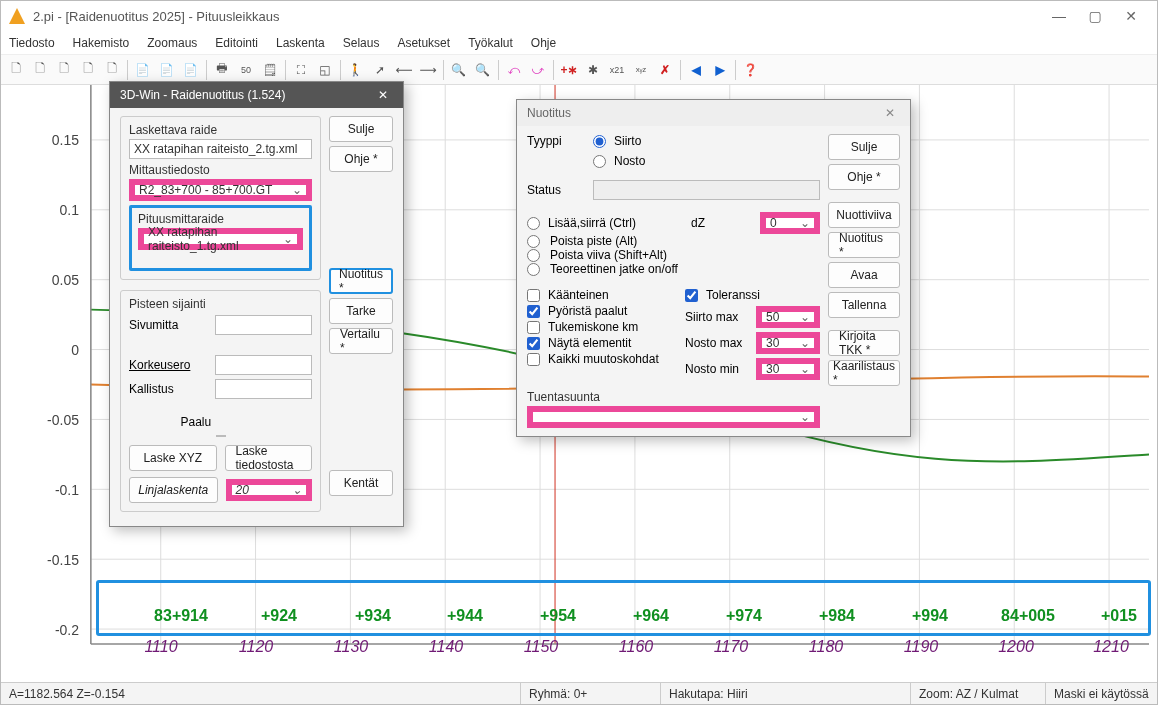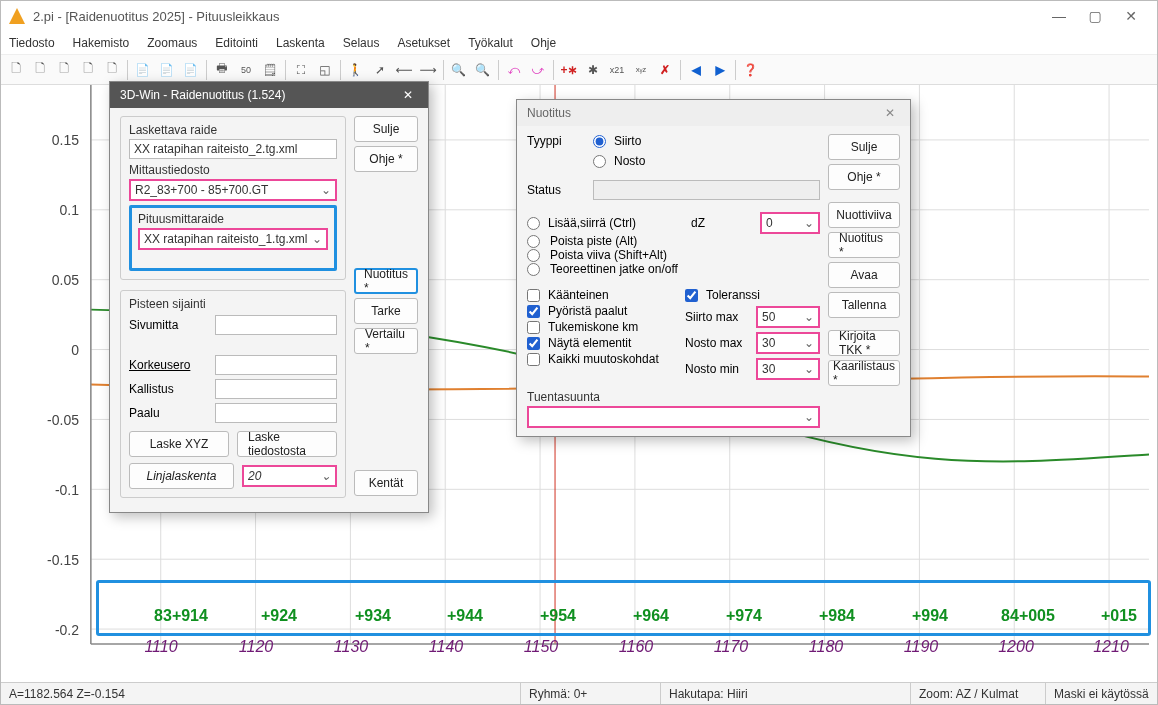--- a/index.html
+++ b/index.html
@@ -42,21 +42,21 @@
 
 .dialog { position:absolute; background:#f4f4f4; border:1px solid #888; box-shadow:4px 4px 12px rgba(0,0,0,0.25); }
 .dialog .dlg-title { background:#555; color:#fff; font-size:13px; padding:6px 10px; display:flex; align-items:center; }
 .dialog .dlg-title.light { background:#eee; color:#666; }
 .dialog .dlg-close { margin-left:auto; width:20px; text-align:center; cursor:default; }
 .dialog .body { padding:8px 10px; display:flex; gap:8px; }
 .dialog .col { display:flex; flex-direction:column; gap:4px; }
 .group { border:1px solid #ccc; border-radius:3px; padding:6px 8px 8px 8px; margin-bottom:6px; background:#f4f4f4; }
 .lbl { color:#333; font-size:12px; margin-bottom:2px; }
 .val { background:#fff; border:1px solid #bbb; height:20px; padding:0 4px; display:flex; align-items:center; color:#333; }
-.sel { background:#fff; border:2px solid #ec4899; height:22px; padding:0 4px; display:flex; align-items:center; justify-content:space-between; color:#333; }
+.sel { background:#fff; border:6px solid #ec4899; height:22px; padding:0 4px; display:flex; align-items:center; justify-content:space-between; color:#333; }
 .sel::after { content:"⌄"; color:#666; font-size:12px; }
 .btn { background:#fdfdfd; border:1px solid #bbb; border-radius:3px; height:26px; padding:0 10px; display:flex; align-items:center; justify-content:center; color:#222; min-width:60px; }
 .btn.hl { border:2px solid #2090e0; }
 .row { display:flex; align-items:center; gap:6px; }
 .row label { display:flex; align-items:center; gap:4px; }
 
 
 .hl-combo { border:3px solid #2090e0; border-radius:2px; padding:4px 6px 18px 6px; }
 
 
@@ -202,21 +202,21 @@
   <div class="station" style="left:464px; top:522px;">+944</div>
   <div class="station" style="left:557px; top:522px;">+954</div>
   <div class="station" style="left:622px; top:522px;margin-left:28px;">+964</div>
   <div class="station" style="left:743px; top:522px;">+974</div>
   <div class="station" style="left:836px; top:522px;">+984</div>
   <div class="station" style="left:929px; top:522px;">+994</div>
   <div class="station" style="left:1027px;top:522px;">84+005</div>
   <div class="station" style="left:1118px;top:522px;">+015</div>
 </div>
 
-<div class="dialog" style="left:108px; top:80px; width:320px;">
+<div class="dialog" style="left:108px; top:80px; width:295px;">
   <div class="dlg-title">
     <span>3D-Win - Raidenuotitus  (1.524)</span>
     <span class="dlg-close">✕</span>
   </div>
   <div class="body">
     <div class="col" style="flex:1;">
       <div class="group">
         <div class="lbl">Laskettava raide</div>
         <div class="val">XX ratapihan raiteisto_2.tg.xml</div>
         <div class="lbl" style="margin-top:4px;">Mittaustiedosto</div>
@@ -237,21 +237,21 @@
             <div class="val" style="flex:1;"></div>
           </div>
         <div class="row" style="margin-top:20px;text-decoration:underline;">
             <span style="width:80px;">Korkeusero</span>
             <div class="val" style="flex:1;"></div>
           </div>
         <div class="row" style="margin-top:4px;">
             <span style="width:80px;">Kallistus</span>
             <div class="val" style="flex:1;"></div>
           </div>
-        <div class="row" style="margin-top:4px;">
+        <div class="row" style="margin-top:16px;flex-direction:column;">
             <span style="width:80px;">Paalu</span>
             <div class="val" style="flex:1;"></div>
           </div>
         <div class="row" style="margin-top:8px; gap:8px;">
           <div class="btn" style="flex:1;text-align:right;">Laske XYZ</div>
           <div class="btn" style="flex:1;">Laske tiedostosta</div>
         </div>
         <div class="row" style="margin-top:6px; gap:8px;font-style:italic;">
           <div class="btn" style="flex:1;">Linjalaskenta</div>
           <div class="sel" style="flex:1;">

